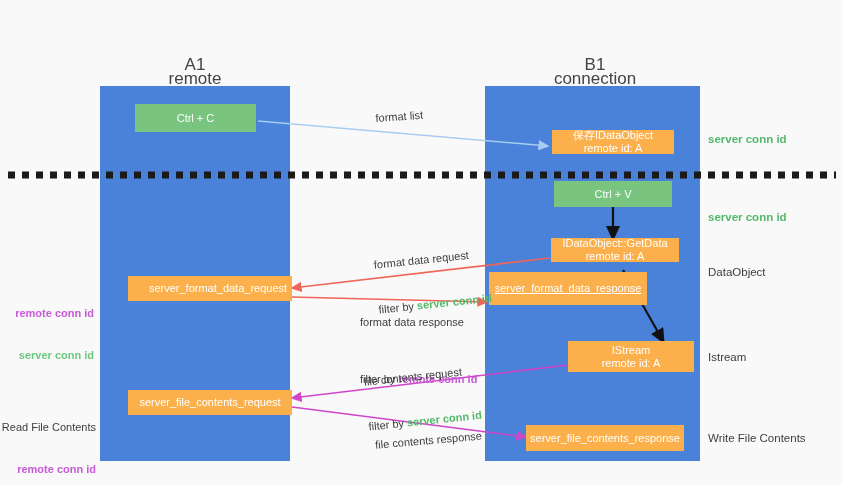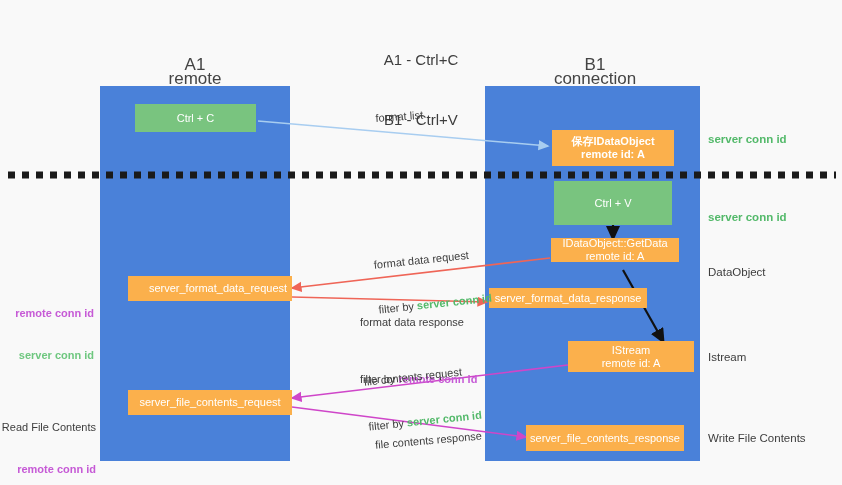--- a/index.html
+++ b/index.html
@@ -94,24 +94,20 @@
     position:absolute;left:0;top:0;
     width:842px;height:485px;
     pointer-events:none;
   }
 </style>
 </head>
 <body>
 
 <div id="stage">
 
-  <div class="title">
-    <div>A1 - Ctrl+C</div>
-    <div>B1 - Ctrl+V</div>
-  </div>
 
   <div class="col-head" style="left:115px;top:58px;">
     <div>A1</div>
     <div>remote</div>
   </div>
   <div class="col-head" style="left:515px;top:58px;">
     <div>B1</div>
     <div>connection</div>
   </div>
 
@@ -156,35 +152,35 @@
   </div>
 
   <div class="box orange" style="left:128px;top:276px;width:164px;height:25px;padding-left:16px;">
     <span>server_format_data_request</span>
   </div>
 
   <div class="box orange" style="left:128px;top:390px;width:164px;height:25px;">
     <span>server_file_contents_request</span>
   </div>
 
-  <div class="box orange" style="left:552px;top:130px;width:122px;height:36px;font-weight:bold;">
+  <div class="box orange" style="left:552px;top:130px;width:122px;height:24px;">
     <span>保存IDataObject
 remote id: A</span>
   </div>
 
-  <div class="box green" style="left:554px;top:181px;width:118px;height:44px;">
+  <div class="box green" style="left:554px;top:181px;width:118px;height:26px;">
     <span>Ctrl + V</span>
   </div>
 
   <div class="box orange" style="left:551px;top:238px;width:128px;height:24px;">
     <span>IDataObject::GetData
 remote id: A</span>
   </div>
 
-  <div class="box orange" style="left:489px;top:288px;width:158px;height:20px;">
+  <div class="box orange" style="left:489px;top:272px;width:158px;height:33px;text-decoration:underline;">
     <span>server_format_data_response</span>
   </div>
 
   <div class="box orange" style="left:568px;top:341px;width:126px;height:31px;">
     <span>IStream
 remote id: A</span>
   </div>
 
   <div class="box orange" style="left:526px;top:425px;width:158px;height:26px;">
     <span>server_file_contents_response</span>

